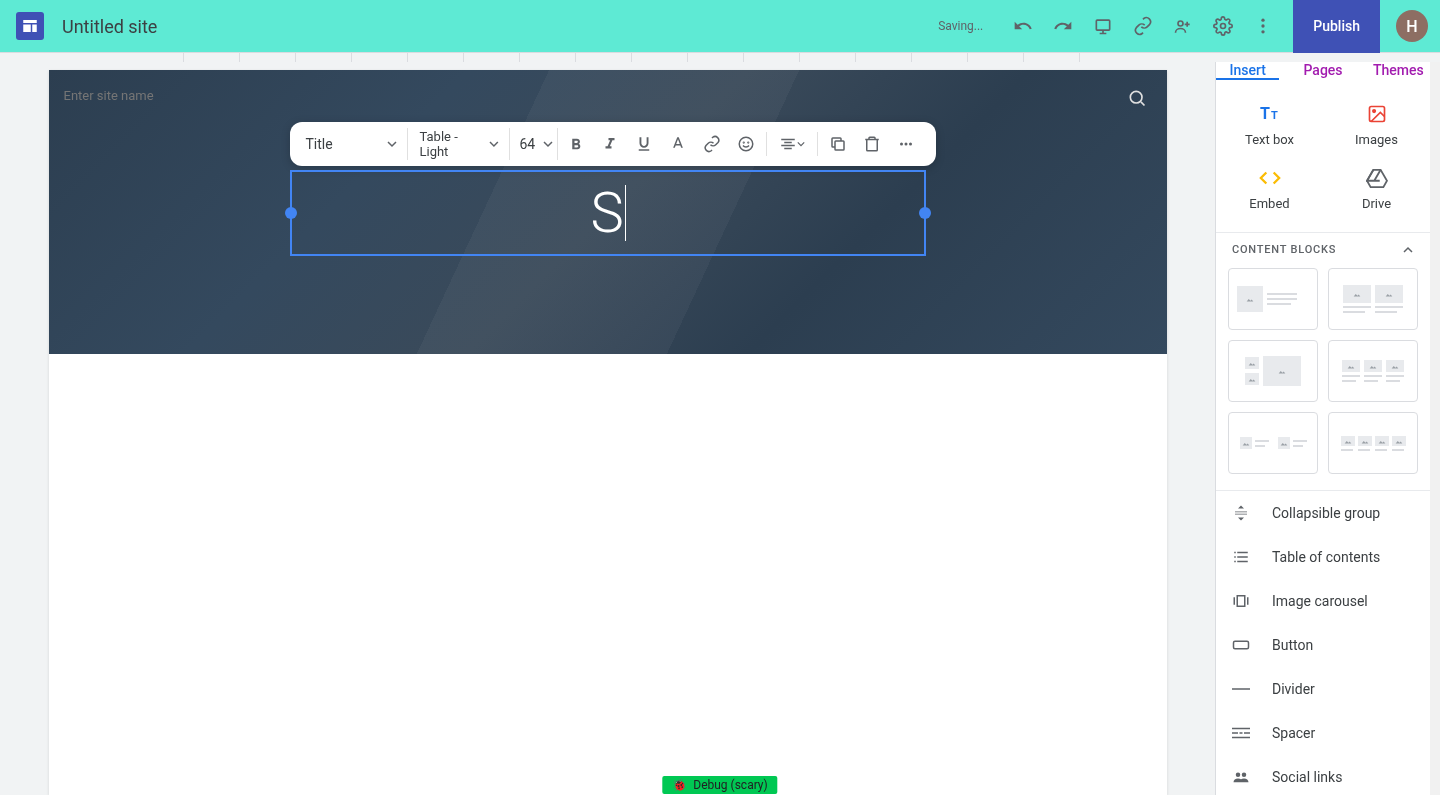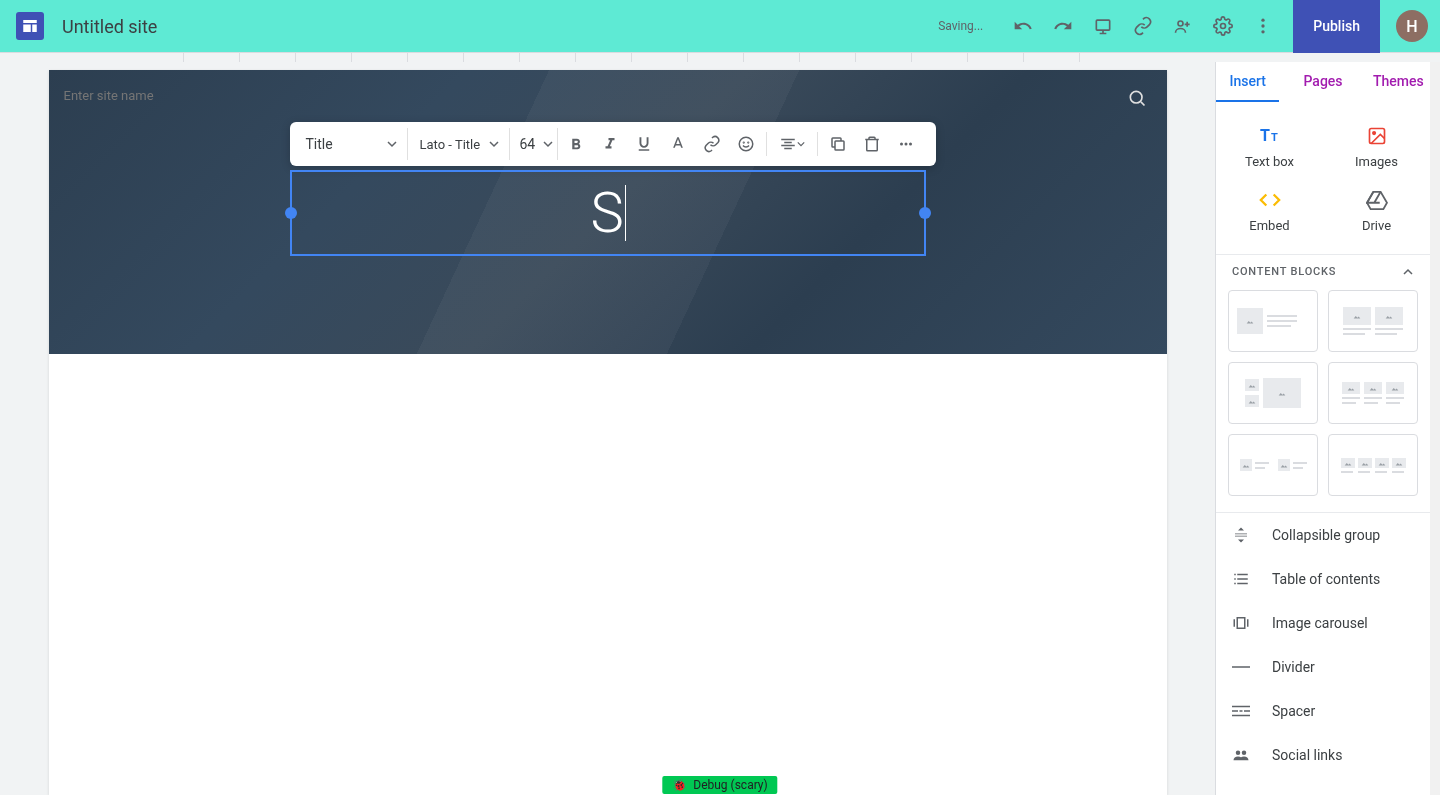--- a/index.html
+++ b/index.html
@@ -33,21 +33,21 @@
 
 
 .title-box { position: absolute; top: 100px; left: 241px; width: 636px; height: 86px; border: 2px solid #4285f4; background: transparent; display:flex; align-items:center; justify-content:center; }
 .title-box .handle { position: absolute; width: 12px; height: 12px; background:#4285f4; border-radius:50%; top:50%; transform:translateY(-50%); }
 .title-box .handle.left { left: -7px; }
 .title-box .handle.right { right: -7px; }
 .title-text { font-size: 56px; font-weight: 300; color: #fff; letter-spacing: 1px; position:relative; }
 .title-cursor { position:absolute; right:-1px; top:5px; width:1px; height:56px; background:#fff; }
 
 
-.float-toolbar { position: absolute; top: 52px; left: 241px; width: 646px; height: 44px; background:#fff; border-radius: 6px; box-shadow: 0 2px 10px rgba(0,0,0,0.2); display:flex; align-items:center; padding: 0 6px; gap: 2px; }
+.float-toolbar { position: absolute; top: 52px; left: 241px; width: 646px; height: 44px; background:#fff; border-radius: 12px; box-shadow: 0 2px 10px rgba(0,0,0,0.2); display:flex; align-items:center; padding: 0 6px; gap: 2px; }
 .ft-select { display:flex; align-items:center; justify-content:space-between; padding: 0 10px; height: 32px; font-size: 14px; color:#3c4043; cursor:pointer; }
 .ft-select.style { width: 112px; border-right:1px solid #e0e0e0; }
 .ft-select.font { width: 100px; border-right:1px solid #e0e0e0; font-size: 13px;}
 .ft-select.size { width: 46px; border-right:1px solid #e0e0e0; padding: 0 4px 0 8px;}
 .ft-icon { width: 32px; height: 32px; display:flex; align-items:center; justify-content:center; cursor:pointer; border-radius:4px; color:#5f6368; }
 .ft-sep { width:1px; height:24px; background:#e0e0e0; margin: 0 2px; }
 
 
 .sidebar { width: 215px; border-left: 1px solid #dadce0; background:#fff; display:flex; flex-direction:column; }
 .tabs { display:flex; height: 40px; gap: 12px; }
@@ -155,21 +155,21 @@
         </div>
 
         <div class="float-toolbar">
           <div class="ft-select style">
             <span>Title</span>
             <svg width="10" height="10" viewBox="0 0 10 10">
                 <path d="M1 3l4 4 4-4" fill="none" stroke="#5f6368" stroke-width="1.5"></path>
               </svg>
           </div>
           <div class="ft-select font">
-            <span>Lato - Title</span>
+            <span>Table - Light</span>
             <svg width="10" height="10" viewBox="0 0 10 10">
                 <path d="M1 3l4 4 4-4" fill="none" stroke="#5f6368" stroke-width="1.5"></path>
               </svg>
           </div>
           <div class="ft-select size">
             <span>64</span>
             <svg width="10" height="10" viewBox="0 0 10 10">
                 <path d="M1 3l4 4 4-4" fill="none" stroke="#5f6368" stroke-width="1.5"></path>
               </svg>
           </div>
@@ -473,20 +473,28 @@
         <div class="ic">
             <svg width="18" height="18" viewBox="0 0 24 24" fill="none" stroke="currentColor" stroke-width="2">
               <rect x="7" y="5" width="10" height="14"></rect>
               <path d="M3 7v10M21 7v10"></path>
             </svg>
           </div>
         <div class="lbl">Image carousel</div>
       </div>
       <div class="list-item">
         <div class="ic">
+            <svg width="18" height="12" viewBox="0 0 24 14" fill="none" stroke="currentColor" stroke-width="2">
+              <rect x="2" y="2" width="20" height="10" rx="2"></rect>
+            </svg>
+          </div>
+        <div class="lbl">Button</div>
+      </div>
+      <div class="list-item">
+        <div class="ic">
             <svg width="18" height="4" viewBox="0 0 24 4">
               <rect x="0" y="1" width="24" height="2" fill="currentColor"></rect>
             </svg>
           </div>
         <div class="lbl">Divider</div>
       </div>
       <div class="list-item">
         <div class="ic">
             <svg width="18" height="12" viewBox="0 0 24 14" fill="currentColor">
               <rect x="0" y="0" width="24" height="2"></rect>

